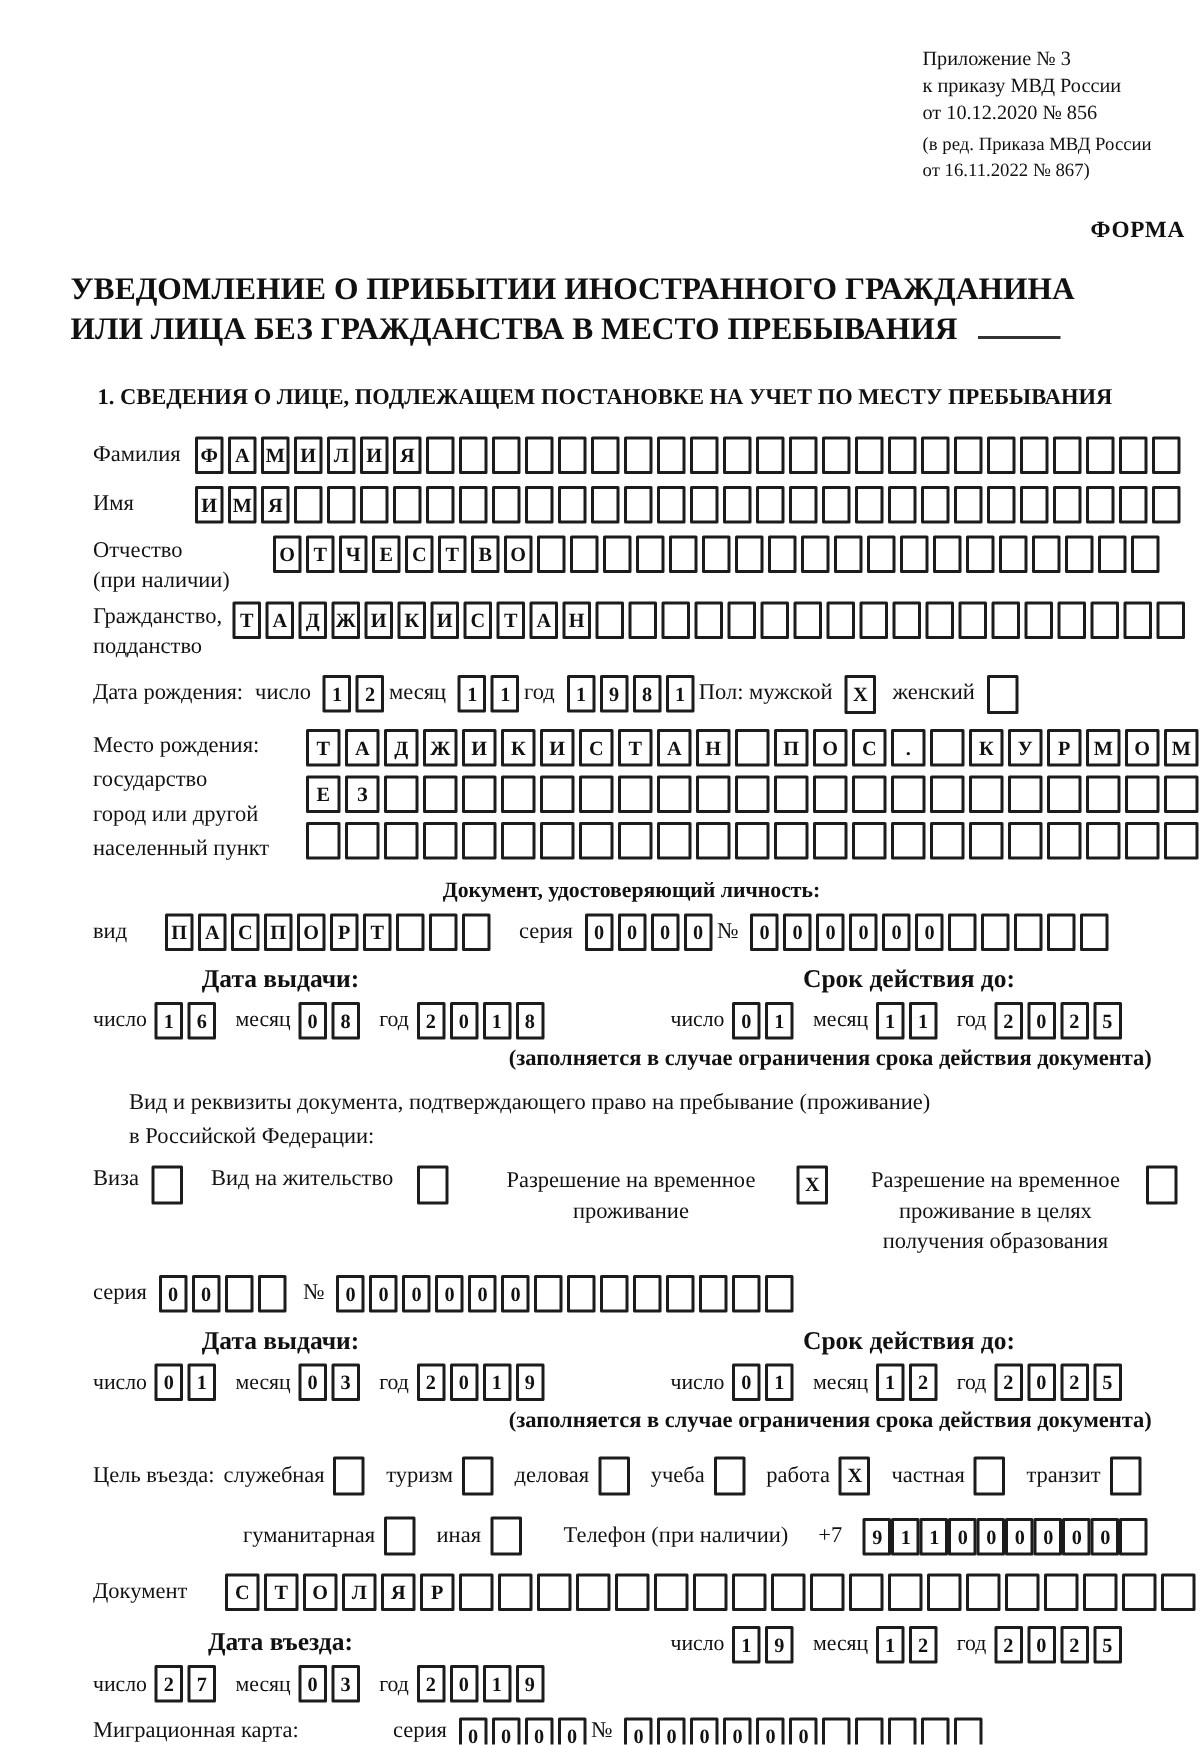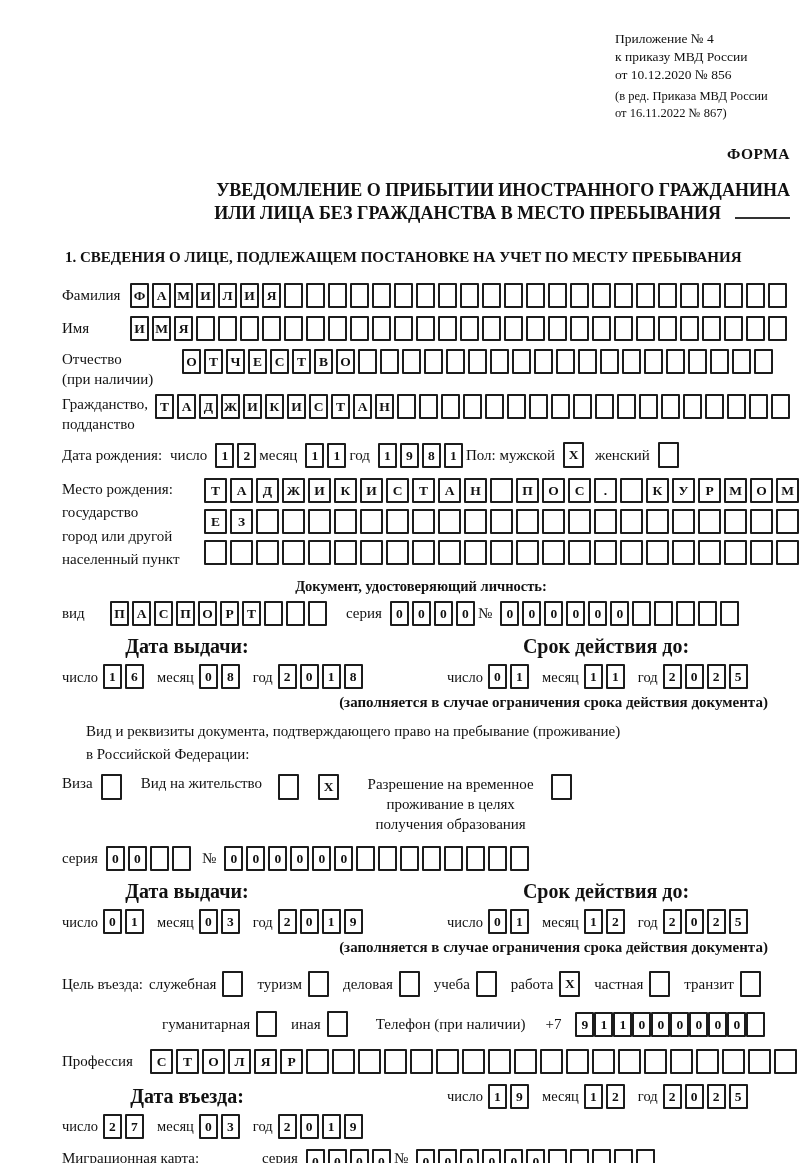--- a/index.html
+++ b/index.html
@@ -9,21 +9,21 @@
     font-family:"Liberation Serif","DejaVu Serif",serif;
     font-size:15px;line-height:1.25;
     padding:30px 10px 10px 62px;
   }
   .hdr-block{margin-left:553px;width:175px;}
   .hdr-line{font-size:13.5px;line-height:18px;}
   .hdr-sub{font-size:12.5px;line-height:17px;}
   .hdr-gap{height:4px;}
   .forma{margin-left:553px;width:175px;text-align:right;font-weight:bold;
          font-size:15.5px;margin-top:22px;letter-spacing:.5px;}
-  .title{margin-top:16px;text-align:right;font-weight:bold;font-size:18px;
+  .title{margin-top:16px;text-align:left;font-weight:bold;font-size:21px;
          margin-left:-15px;}
   .title-line2{white-space:nowrap;}
   .title-underline{display:inline-block;width:55px;border-bottom:2px solid #333;
          height:14px;margin-left:14px;}
   .sec1{margin-top:24px;margin-left:3px;font-weight:bold;font-size:15px;}
 
   .frow{display:flex;align-items:center;margin-top:8px;}
   .lbl{font-size:15px;flex:none;}
   .cells{white-space:nowrap;flex:none;display:inline-block;line-height:0;}
   .cell{display:inline-block;width:15px;height:21px;border:2px solid #1c1c1c;
@@ -36,21 +36,21 @@
   .two-line-lbl{line-height:1.35;}
   .bp-wrap{display:flex;margin-top:10px;}
   .bp-labels{width:142px;flex:none;line-height:1.55;}
   .bp-rows .cells{display:block;margin-bottom:6px;}
 
   .center-bold{text-align:center;font-weight:bold;font-size:14.5px;margin-top:6px;
                margin-left:-10px;}
   .dates{display:flex;margin-top:8px;}
   .dcol-l{width:360px;flex:none;}
   .dcol-r{flex:1;}
-  .dhead{text-align:center;font-weight:bold;font-size:20px;margin-bottom:5px;}
+  .dhead{text-align:center;font-weight:bold;font-size:17px;margin-bottom:5px;}
   .drow{display:flex;align-items:center;}
   .dlbl{margin-right:5px;font-size:14.5px;}
   .dgrp{margin-right:10px;display:flex;align-items:center;}
   .note{font-size:15px;font-weight:600;margin-top:4px;text-align:center;
         margin-left:255px;}
   .para{margin-top:10px;font-size:15px;margin-left:24px;}
   .opt-row{display:flex;align-items:flex-start;margin-top:10px;}
   .opt{display:flex;align-items:flex-start;margin-right:16px;}
   .opt-lbl{margin-right:8px;}
   .opt-lbl-c{margin-right:8px;text-align:center;line-height:1.35;}
@@ -66,21 +66,21 @@
 
   .mig-row{display:flex;align-items:flex-start;margin-top:10px;}
   .rep-wrap{display:flex;margin-top:10px;}
   .rep-labels{width:148px;flex:none;line-height:1.6;}
   .rep-rows .cells{display:block;margin-bottom:7px;}
 </style>
 </head>
 <body>
 
 <div class="hdr-block">
-  <div class="hdr-line">Приложение № 4</div>
+  <div class="hdr-line">Приложение № 3</div>
   <div class="hdr-line">к приказу МВД России</div>
   <div class="hdr-line">от 10.12.2020 № 856</div>
   <div class="hdr-gap"></div>
   <div class="hdr-sub">(в ред. Приказа МВД России</div>
   <div class="hdr-sub">от 16.11.2022 № 867)</div>
 </div>
 <div class="forma">ФОРМА</div>
 
 <div class="title">
   <div>УВЕДОМЛЕНИЕ О ПРИБЫТИИ ИНОСТРАННОГО ГРАЖДАНИНА</div>
@@ -221,20 +221,21 @@
   <span class="opt">
     <span class="opt-lbl">Виза</span>
     <span class="cell checkbox"></span>
   </span>
   <span class="opt">
     <span class="opt-lbl">Вид на жительство</span>
     <span class="mini-gap"></span>
     <span class="cell checkbox"></span>
   </span>
   <span class="opt">
+    <span class="opt-lbl-c w-rvp">Разрешение на временное проживание</span>
     <span class="cell checkbox">X</span>
   </span>
   <span class="opt" style="margin-right:0;">
     <span class="opt-lbl-c w-rvpo">Разрешение на временное проживание в целях получения образования</span>
     <span class="cell checkbox"></span>
   </span>
 </div>
 
 <div class="frow" style="margin-top:12px;">
   <span class="lbl">серия</span>
@@ -325,21 +326,21 @@
   <span class="cell checkbox"></span>
   <span class="pgap"></span>
     <span class="pgap"></span>
   <span class="plbl">Телефон (при наличии)</span>
   <span class="pgap"></span>
   <span class="plbl">+7</span>
   <span class="cells phone-cells"><span class="cell">9</span><span class="cell">1</span><span class="cell">1</span><span class="cell">0</span><span class="cell">0</span><span class="cell">0</span><span class="cell">0</span><span class="cell">0</span><span class="cell">0</span><span class="cell"></span></span>
 </div>
 
 <div class="frow" style="margin-top:12px;">
-  <span class="lbl" style="width:88px;">Профессия</span>
+  <span class="lbl" style="width:88px;">Документ</span>
   <span class="cells"><span class="cell wide">С</span><span class="cell wide">Т</span><span class="cell wide">О</span><span class="cell wide">Л</span><span class="cell wide">Я</span><span class="cell wide">Р</span><span class="cell wide"></span><span class="cell wide"></span><span class="cell wide"></span><span class="cell wide"></span><span class="cell wide"></span><span class="cell wide"></span><span class="cell wide"></span><span class="cell wide"></span><span class="cell wide"></span><span class="cell wide"></span><span class="cell wide"></span><span class="cell wide"></span><span class="cell wide"></span><span class="cell wide"></span><span class="cell wide"></span><span class="cell wide"></span><span class="cell wide"></span><span class="cell wide"></span><span class="cell wide"></span></span>
 </div>
 
 <div class="dates" style="margin-top:10px;">
   <div class="dcol-l">
     <div class="dhead" style="margin-right:110px;">Дата въезда:</div>
     <div class="drow">
       <span class="dlbl">число</span>
       <span class="dgrp cells">
           <span class="cell">2</span>

